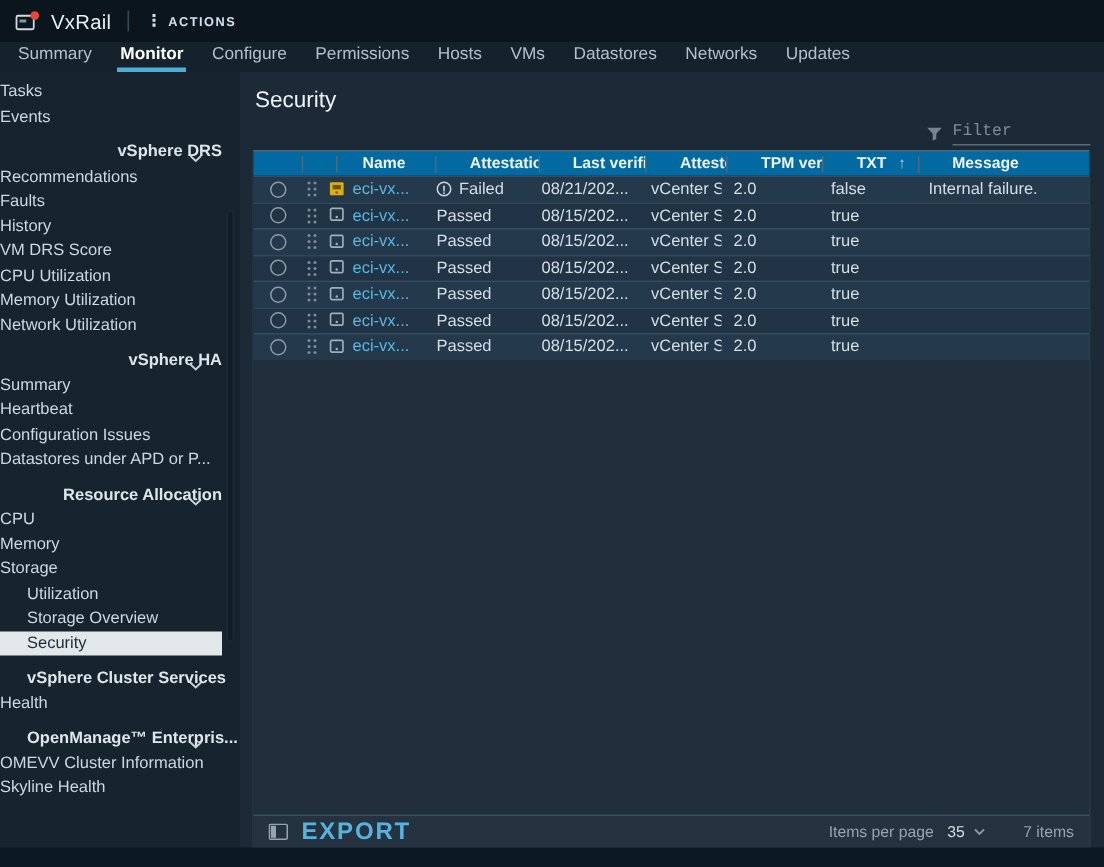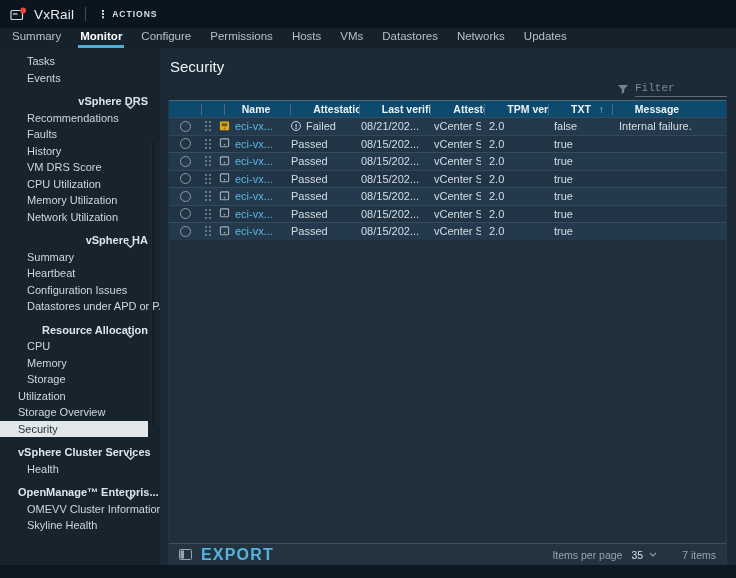--- a/index.html
+++ b/index.html
@@ -18,42 +18,42 @@
   
   .tabbar { height:20px; background:#15222c; display:flex; align-items:flex-end; padding-left:10px; gap:15px; }
   .tab { color:#b3c0ca; font-size:11.5px; padding:0 2px 3px 2px; border-bottom:3px solid transparent; cursor:pointer; white-space:nowrap; }
   .tab.active { color:#ffffff; font-weight:700; border-bottom-color:#49afd9; }
 
   
   .content { display:flex; height:517px; }
 
   
   .sidebar { width:160px; background:#17242e; position:relative; overflow:hidden; padding-top:5px; flex:none; }
-  .sn { height:16.5px; line-height:16.5px; font-size:11px; color:#ccd8e0; padding-left:27px;
+  .sn { height:16.5px; line-height:16.5px; font-size:11px; color:#ccd8e0; 
         white-space:nowrap; cursor:pointer; position:relative; width:148px; }
   .sn.lvl0 { padding-left:18px; }
   .sn.group { font-weight:700; color:#dde6ec; margin-top:7px;text-align:right; }
   .sn.selected { background:#e2e7ea; color:#1c2d39; }
   .sn .chev { position:absolute; right:13px; top:5px; }
   .side-scroll-thumb { position:absolute; right:4px; top:92px; width:5px; height:288px;
         background:#121d26; border:1px solid rgba(255,255,255,0.05); border-radius:3px; }
 
   
   .main { flex:1; background:#1b2a36; padding:8px 9px 0 8px; display:flex; flex-direction:column; min-width:0; }
   .page-title { color:#eef3f7; font-size:15px; line-height:22px; padding-left:2px; }
   .filter-row { height:22px; display:flex; align-items:center; justify-content:flex-end; gap:7px; }
   .filter-input { width:92px; background:transparent; border:none; outline:none;
         border-bottom:1px solid #5c6b77; color:#cdd7df; font-size:11px; padding:1px 0 2px 0;
         font-family:Liberation Mono, monospace; }
   .filter-input::placeholder { color:#7e8b97; }
 
   
   .grid { flex:1; display:flex; flex-direction:column; min-height:0;
         border-left:1px solid rgba(120,150,175,0.10); border-right:1px solid rgba(120,150,175,0.14); }
-  .ghead { display:flex; height:17px; background:#0c4a6e; border-top:1px solid #4d6878; flex:none;text-align:center; }
+  .ghead { display:flex; height:17px; background:#0369a1; border-top:1px solid #4d6878; flex:none;text-align:center; }
   .gh { display:flex; align-items:center; font-size:10.5px; font-weight:700; color:#edf2f6;
         white-space:nowrap; overflow:hidden; position:relative; padding-left:23px; cursor:pointer; }
   .gh.sep::before { content:""; position:absolute; left:0; top:3px; height:11px; width:1px; background:#50697c; }
   .gh .sort { margin-left:auto; padding-right:8px; color:#b9c6d0; font-size:10px; font-weight:400; }
   .gr { display:flex; height:17.5px; flex:none; border-top:1px solid rgba(150,180,205,0.16); cursor:pointer; }
   .gr:nth-child(odd) { background:#243a4c; }
   .gr:nth-child(even) { background:#203445; }
   .gc { display:flex; align-items:center; font-size:11px; color:#d5dee5;
         white-space:nowrap; overflow:hidden; padding-left:8px; flex:none; }
   .gc.center { justify-content:center; padding-left:0; }

